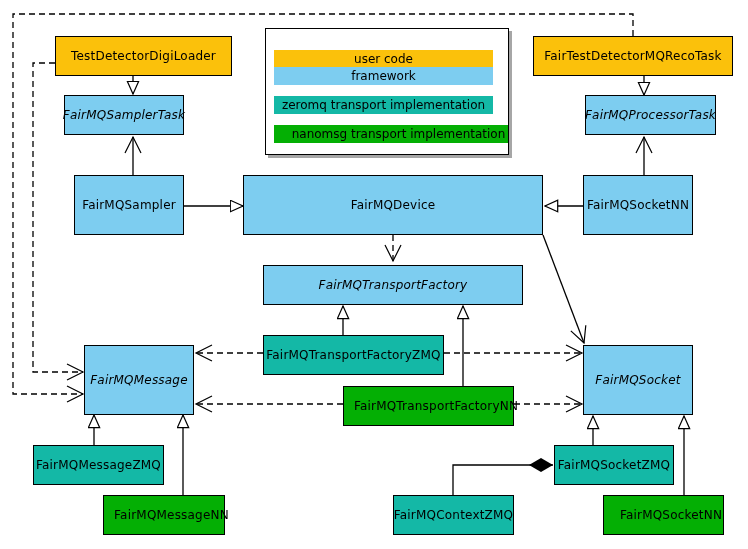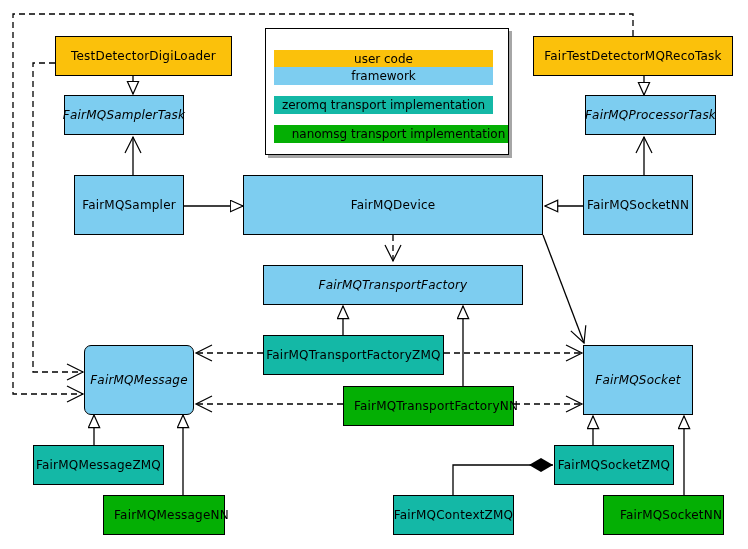--- a/index.html
+++ b/index.html
@@ -24,21 +24,21 @@
   .n-digiloader{left:55px;top:36px;width:177px;height:40px;}
   .n-recotask{left:533px;top:36px;width:200px;height:40px;}
   .n-samplertask{left:64px;top:95px;width:120px;height:40px;}
   .n-processortask{left:573px;top:95px;width:131px;height:40px;margin-left:12px;}
   .n-sampler{left:74px;top:175px;width:110px;height:60px;}
   .n-device{left:243px;top:175px;width:300px;height:60px;}
   .n-processor{left:583px;top:175px;width:110px;height:60px;}
   .n-transportfactory{left:263px;top:265px;width:260px;height:40px;}
   .n-factoryzmq{left:263px;top:335px;width:181px;height:40px;}
   .n-factorynn{left:343px;top:386px;width:171px;height:40px;}
-  .n-message{left:84px;top:345px;width:110px;height:70px;border-radius:7px;}
+  .n-message{left:84px;top:345px;width:110px;height:70px;}
   .n-socket{left:583px;top:345px;width:110px;height:70px;}
   .n-messagezmq{left:33px;top:445px;width:131px;height:40px;}
   .n-messagenn{left:103px;top:495px;width:122px;height:40px;}
   .n-socketzmq{left:554px;top:445px;width:120px;height:40px;}
   .n-socketnn{left:603px;top:495px;width:121px;height:40px;}
   .n-contextzmq{left:393px;top:495px;width:121px;height:40px;}
   
   .legend{
     position:absolute;z-index:2;left:265px;top:28px;width:244px;height:127px;
     background:#fff;border:1.5px solid #000;box-sizing:border-box;

